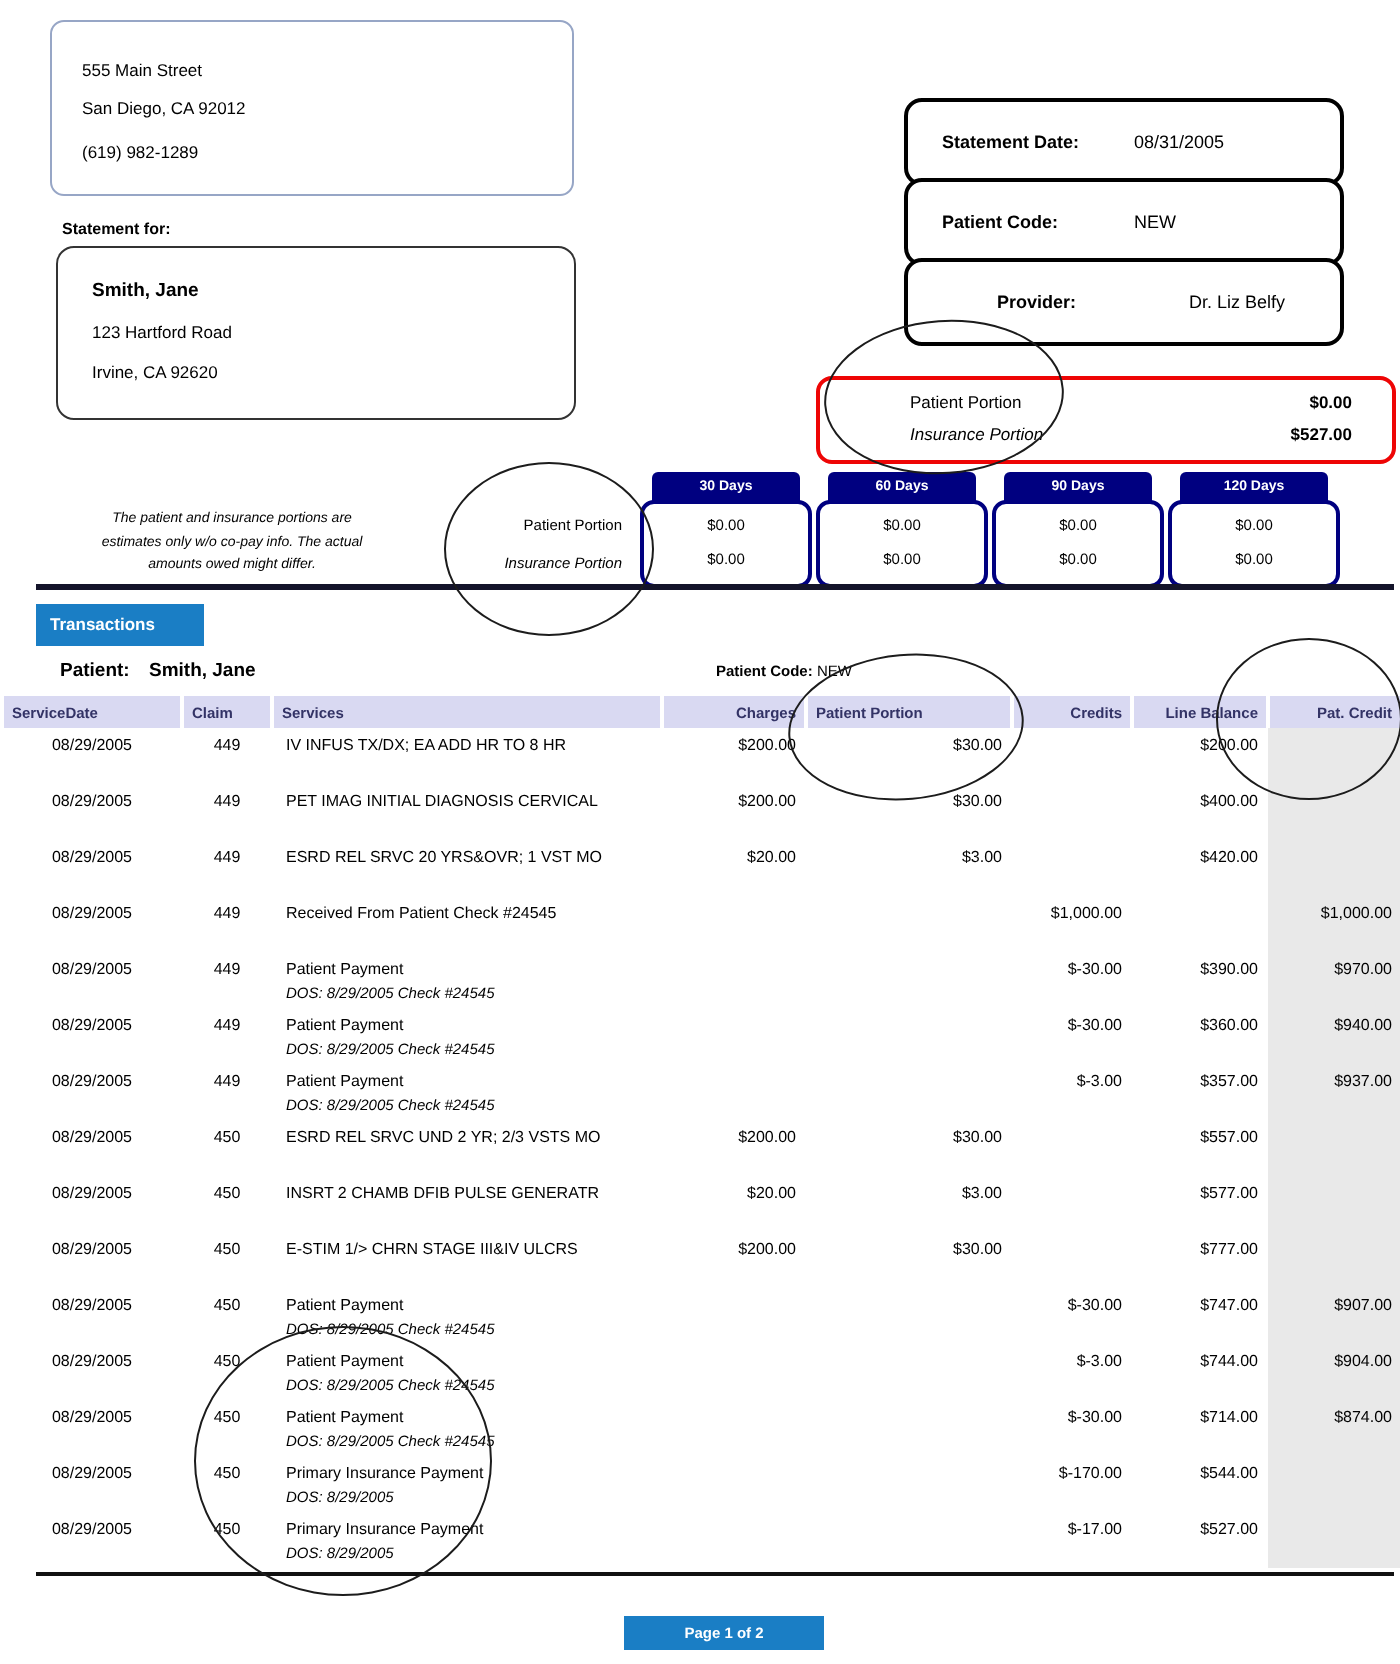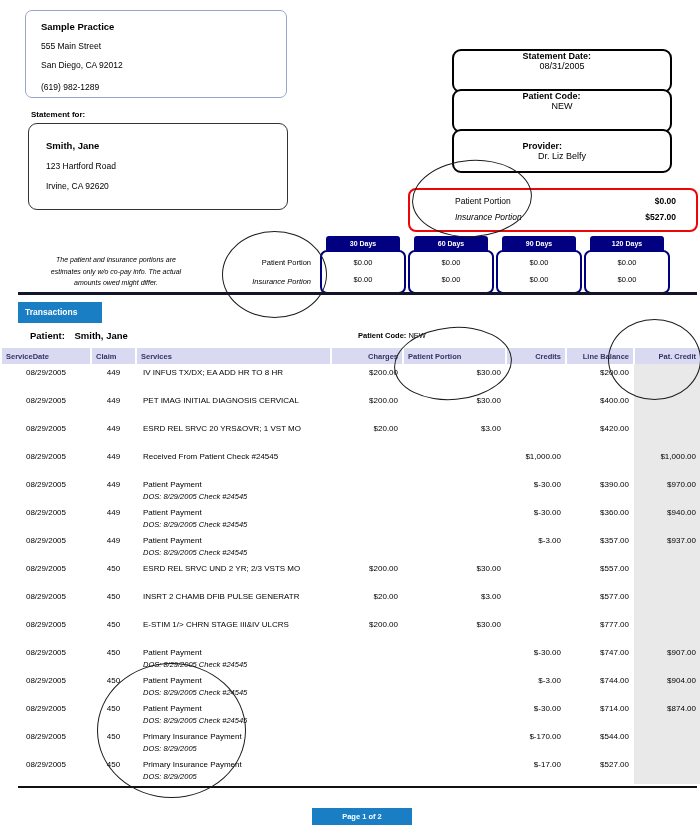--- a/index.html
+++ b/index.html
@@ -15,21 +15,21 @@
 
   
   .prepared-label { position:absolute; left:31px; top:110px; font-size:8px; font-weight:bold; }
   .prepared-box { position:absolute; left:28px; top:123px; width:260px; height:87px;
     border:1.5px solid #333; border-radius:9px; box-sizing:border-box; padding:16px 0 0 17px; }
   .prepared-name { font-size:9.5px; font-weight:bold; }
   .prepared-line { font-size:8.5px; margin-top:10px; }
 
   
   .info-box { position:absolute; left:452px; width:220px; height:44px; border:2px solid #000;
-    border-radius:9px; box-sizing:border-box; display:flex; align-items:center; background:#fff;flex-direction:column; }
+    border-radius:9px; box-sizing:border-box; display:flex; align-items:center; background:#fff; }
   #ib-statement { top:49px; } #ib-patientcode { top:89px; } #ib-provider { top:129px;justify-content:center; }
   .info-lbl { font-size:9px; font-weight:bold; margin-left:17px; width:96px; }
   .info-val { font-size:9px; }
 
   
   .totaldue-bar { position:absolute; left:413px; top:175px; width:281px; height:13px; background:#ee0505;
     color:#fff; font-size:7.5px; font-weight:bold; text-align:center; line-height:13px; }
   .totaldue-box { position:absolute; left:408px; top:188px; width:290px; height:44px;
     border:2px solid #ee0505; border-radius:8px; box-sizing:border-box; background:#fff; }
   .td-row { display:flex; justify-content:space-between; padding:0 20px 0 45px; margin-top:6px; font-size:8.5px; }
@@ -89,21 +89,20 @@
   #c-ppcol      { left:394px; top:327px; width:116px; height:71px; transform:rotate(-5deg); }
   #c-patcredit  { left:608px; top:319px; width:91px; height:79px; }
   #c-payments   { left:97px;  top:663px; width:147px; height:133px; }
 </style>
 </head>
 <body>
 
 <div class="page">
 
   <div class="practice-box">
-    <div class="practice-name">Sample Practice</div>
     <div class="practice-line">555 Main Street</div>
     <div class="practice-line">San Diego, CA 92012</div>
     <div class="practice-phone">(619) 982-1289</div>
   </div>
 
   <div class="prepared-label">Statement for:</div>
   <div class="prepared-box">
     <div class="prepared-name">Smith, Jane</div>
     <div class="prepared-line">123 Hartford Road</div>
     <div class="prepared-line">Irvine, CA 92620</div>

